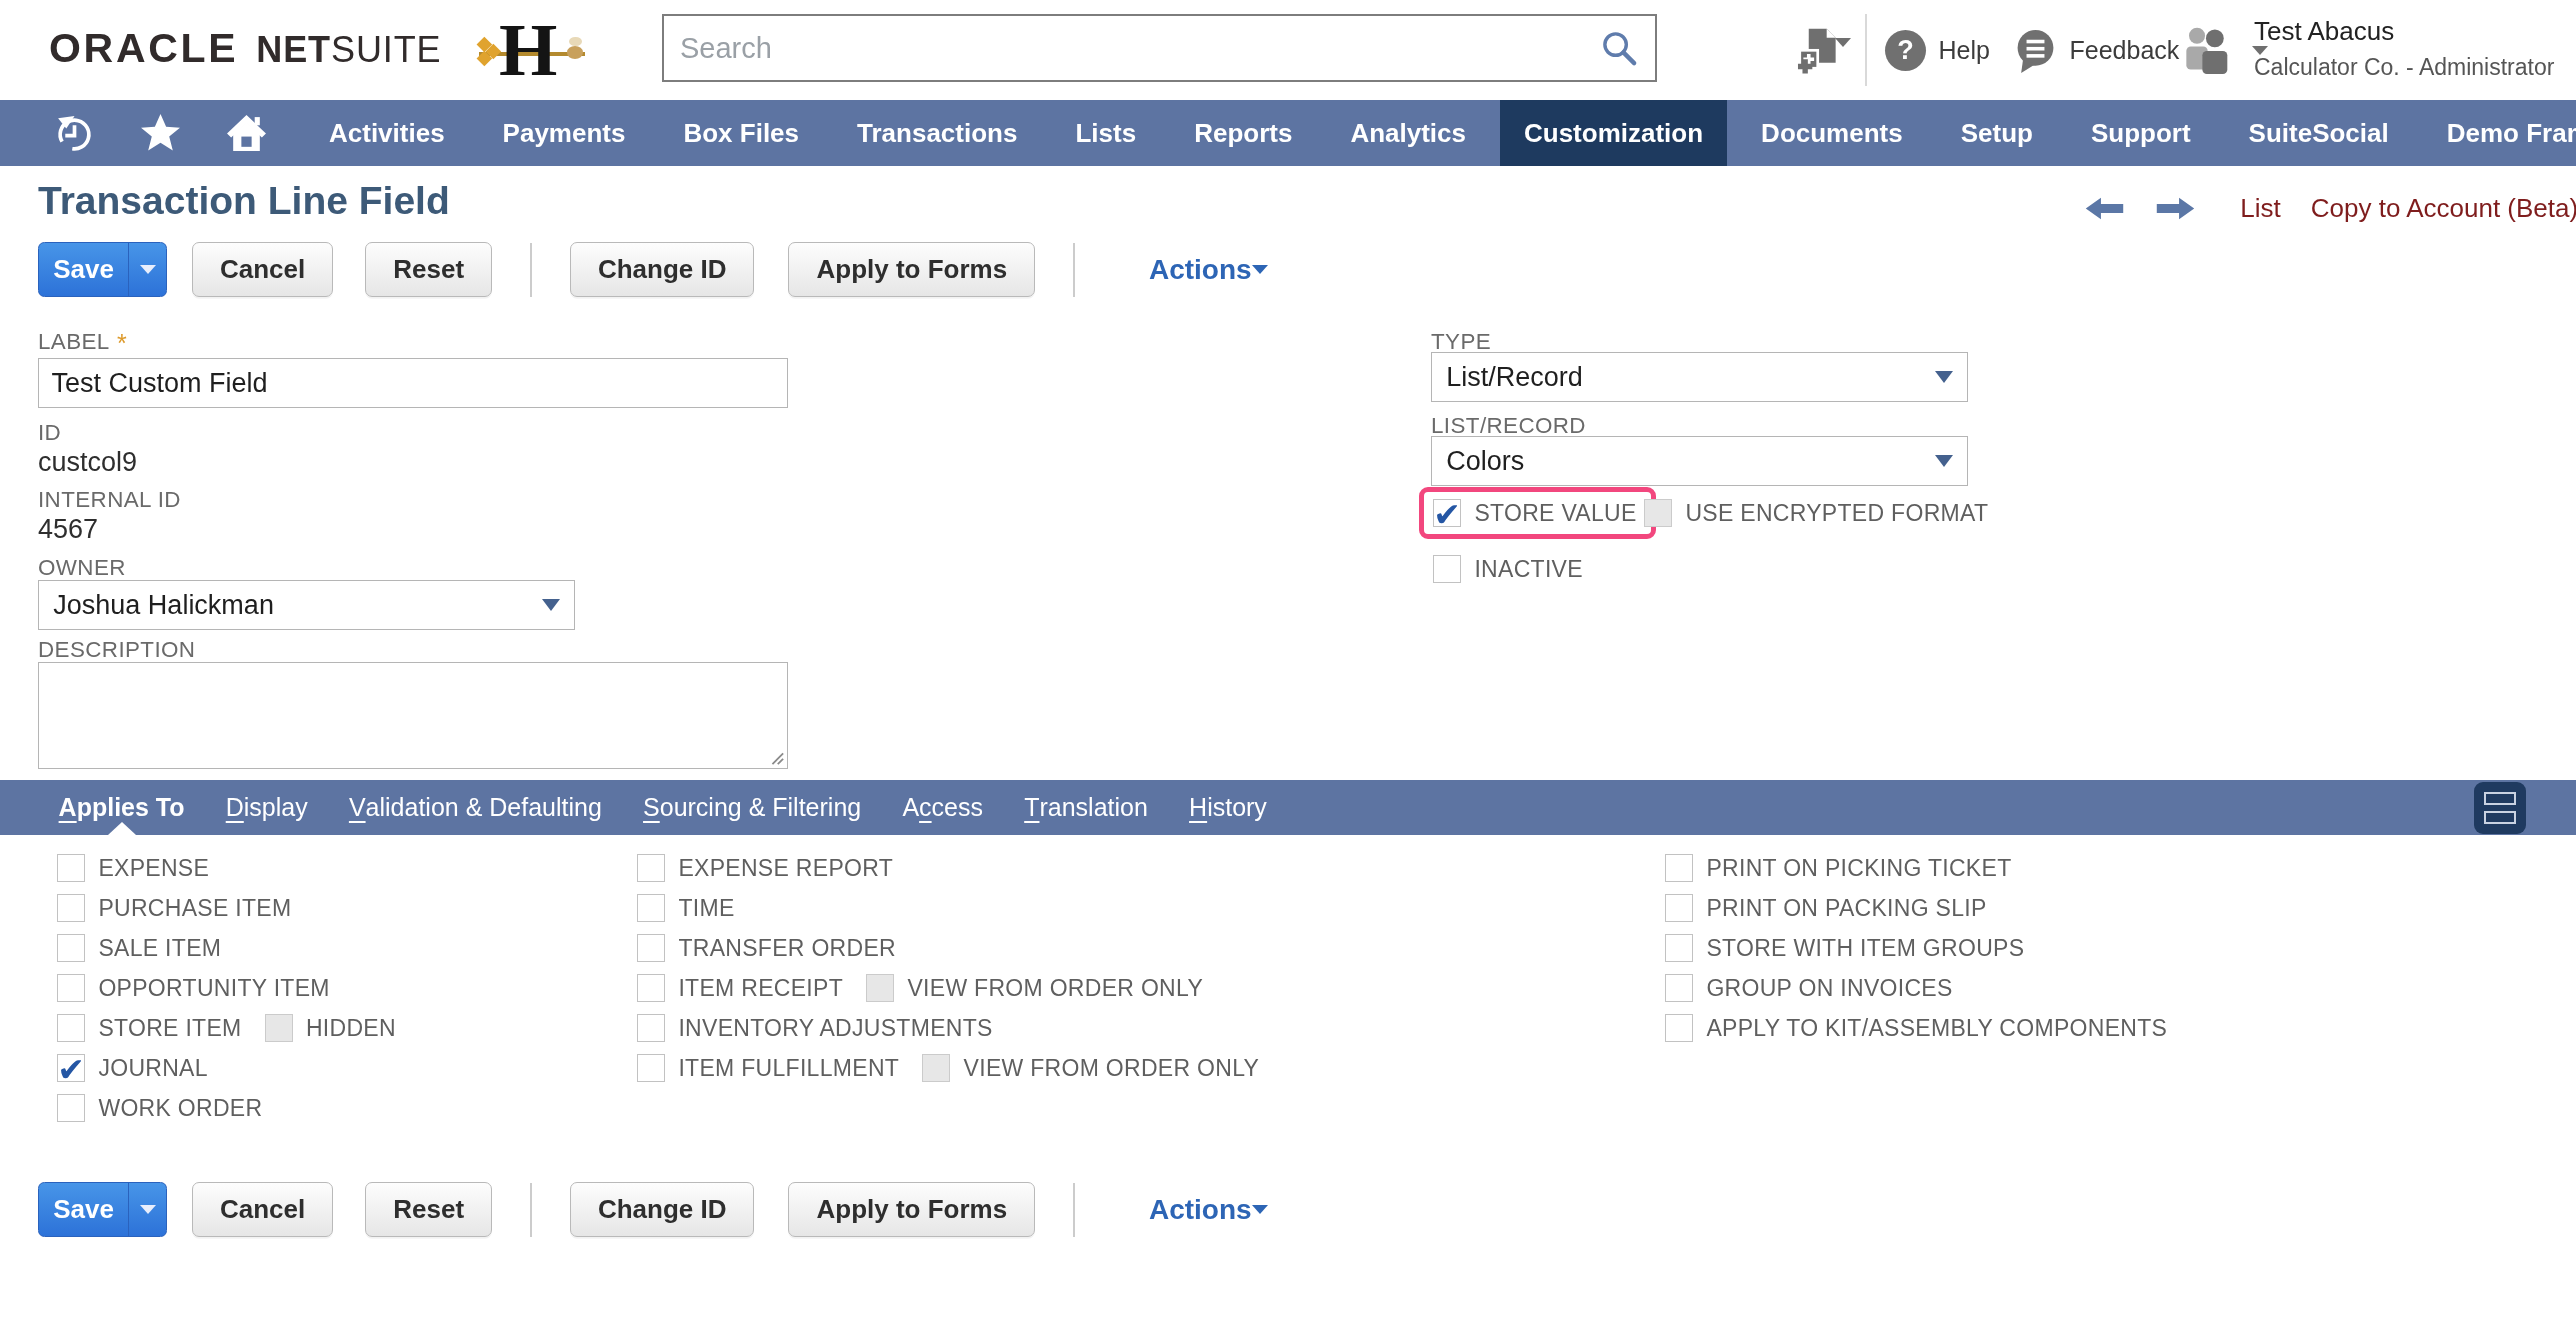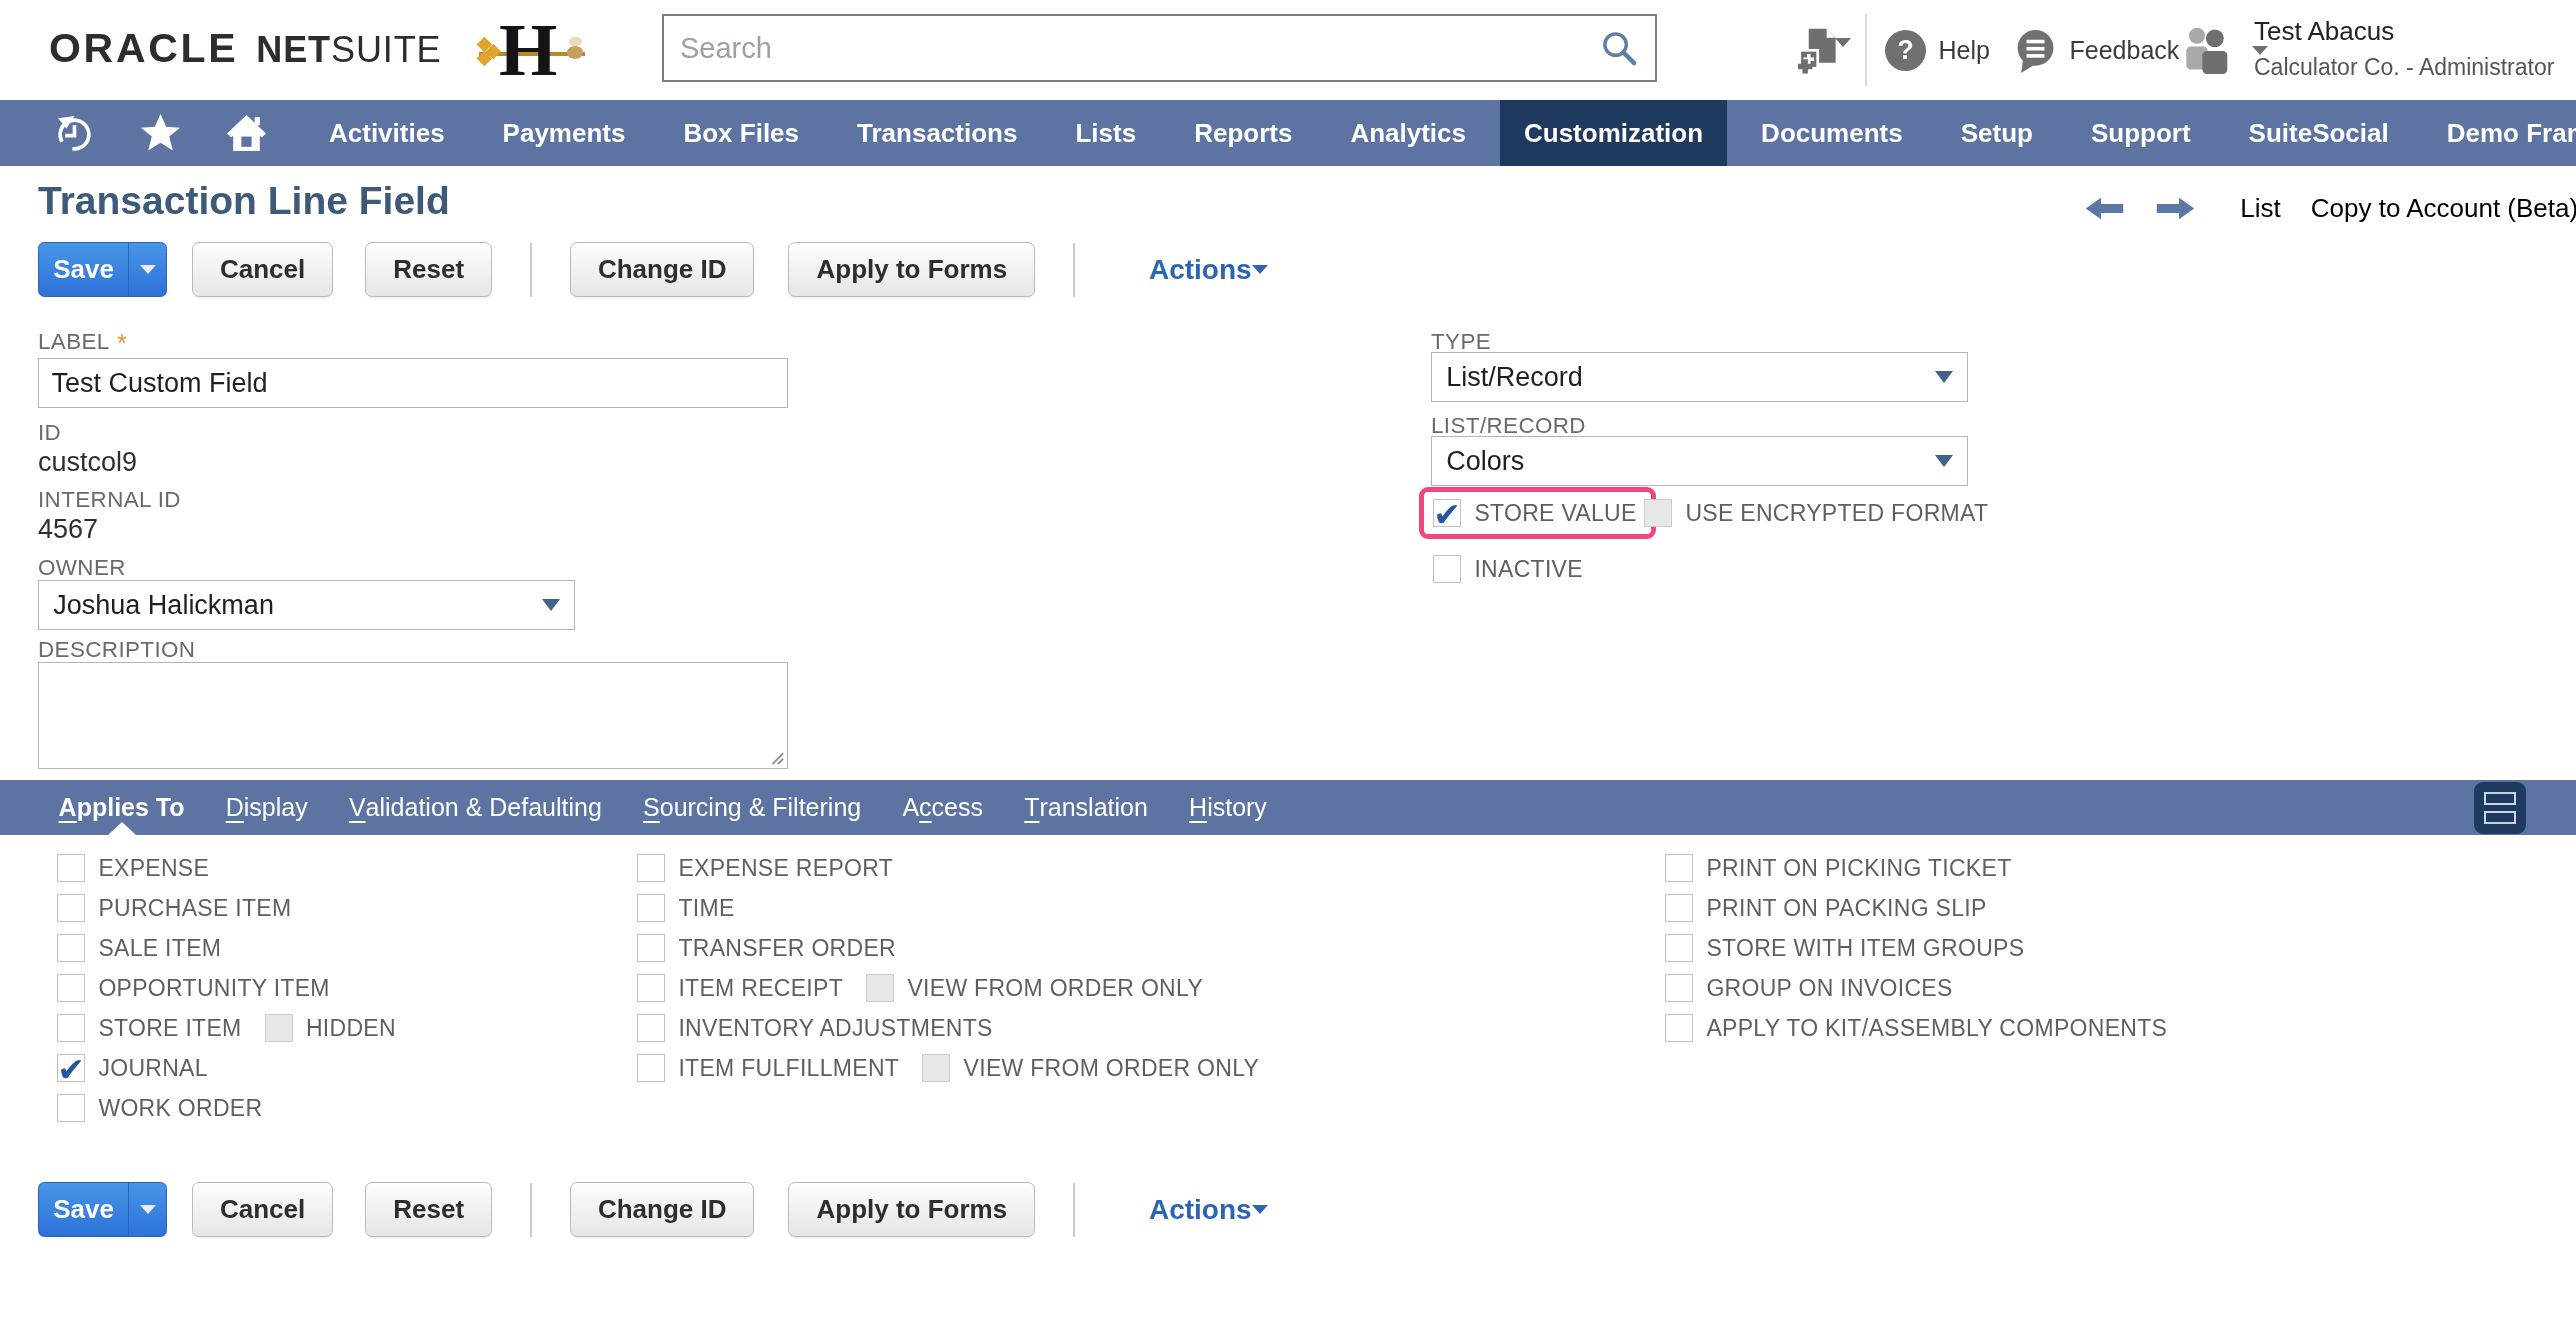--- a/index.html
+++ b/index.html
@@ -45,21 +45,21 @@
   .nav-icons { display:flex; align-items:center; gap:45px; margin-left:54px; margin-right:38px; }
   .nav-icon { width:41px; height:41px; display:flex; align-items:center; justify-content:center; cursor:pointer; }
   .nav-tab { height:66px; display:flex; align-items:center; padding:0 24px; color:#fff; font-size:26px; font-weight:700; cursor:pointer; white-space:nowrap; }
   .nav-tab.active { background:#1e3a5f; }
   .nav-more { margin-left:auto; margin-right:59px; color:#fff; font-size:26px; font-weight:700; letter-spacing:1.8px; cursor:pointer; }
 
   
   .page-title { position:absolute; left:38px; top:179px; font-size:39px; font-weight:700; color:#3d5a78; }
   .title-links { position:absolute; top:193px; left:2084px; display:flex; align-items:center; gap:30px; }
   .arrow-btn { cursor:pointer; display:flex; align-items:center; }
-  .title-link { font-size:26px; color:#000000; cursor:pointer; white-space:nowrap; }
+  .title-link { font-size:26px; color:#7f1d1d; cursor:pointer; white-space:nowrap; }
 
   
   .toolbar { position:absolute; left:38px; display:flex; align-items:center; height:55px; }
   .toolbar.top { top:242px; } .toolbar.bottom { top:1182px; }
   .btn-save { display:flex; height:55px; border-radius:6.3px; overflow:hidden; border:1.8px solid #2a62bd; cursor:pointer; background:linear-gradient(#49c, #2e77dd); background:linear-gradient(180deg,#4795e8,#2d72d8); }
   .btn-save-main { width:89px; display:flex; align-items:center; justify-content:center; color:#fff; font-size:26px; font-weight:700; }
   .btn-save-caret { width:38px; display:flex; align-items:center; justify-content:center; border-left:1.8px solid #2a62bd; }
   .caret-white { width:0; height:0; border-left:8px solid transparent; border-right:8px solid transparent; border-top:9.8px solid #e8eefc; }
   .btn { height:55px; border:1.8px solid #b9b9b9; border-radius:7px; background:linear-gradient(180deg,#fdfdfd,#e6e6e6); color:#2e2e2e; font-size:26px; font-weight:700; display:flex; align-items:center; justify-content:center; padding:0 27px; cursor:pointer; white-space:nowrap; box-shadow:0 1.8px 0 rgba(0,0,0,0.05); }
   .tb-sep { width:1.8px; height:54px; background:#ccc; margin:0 38px; }

